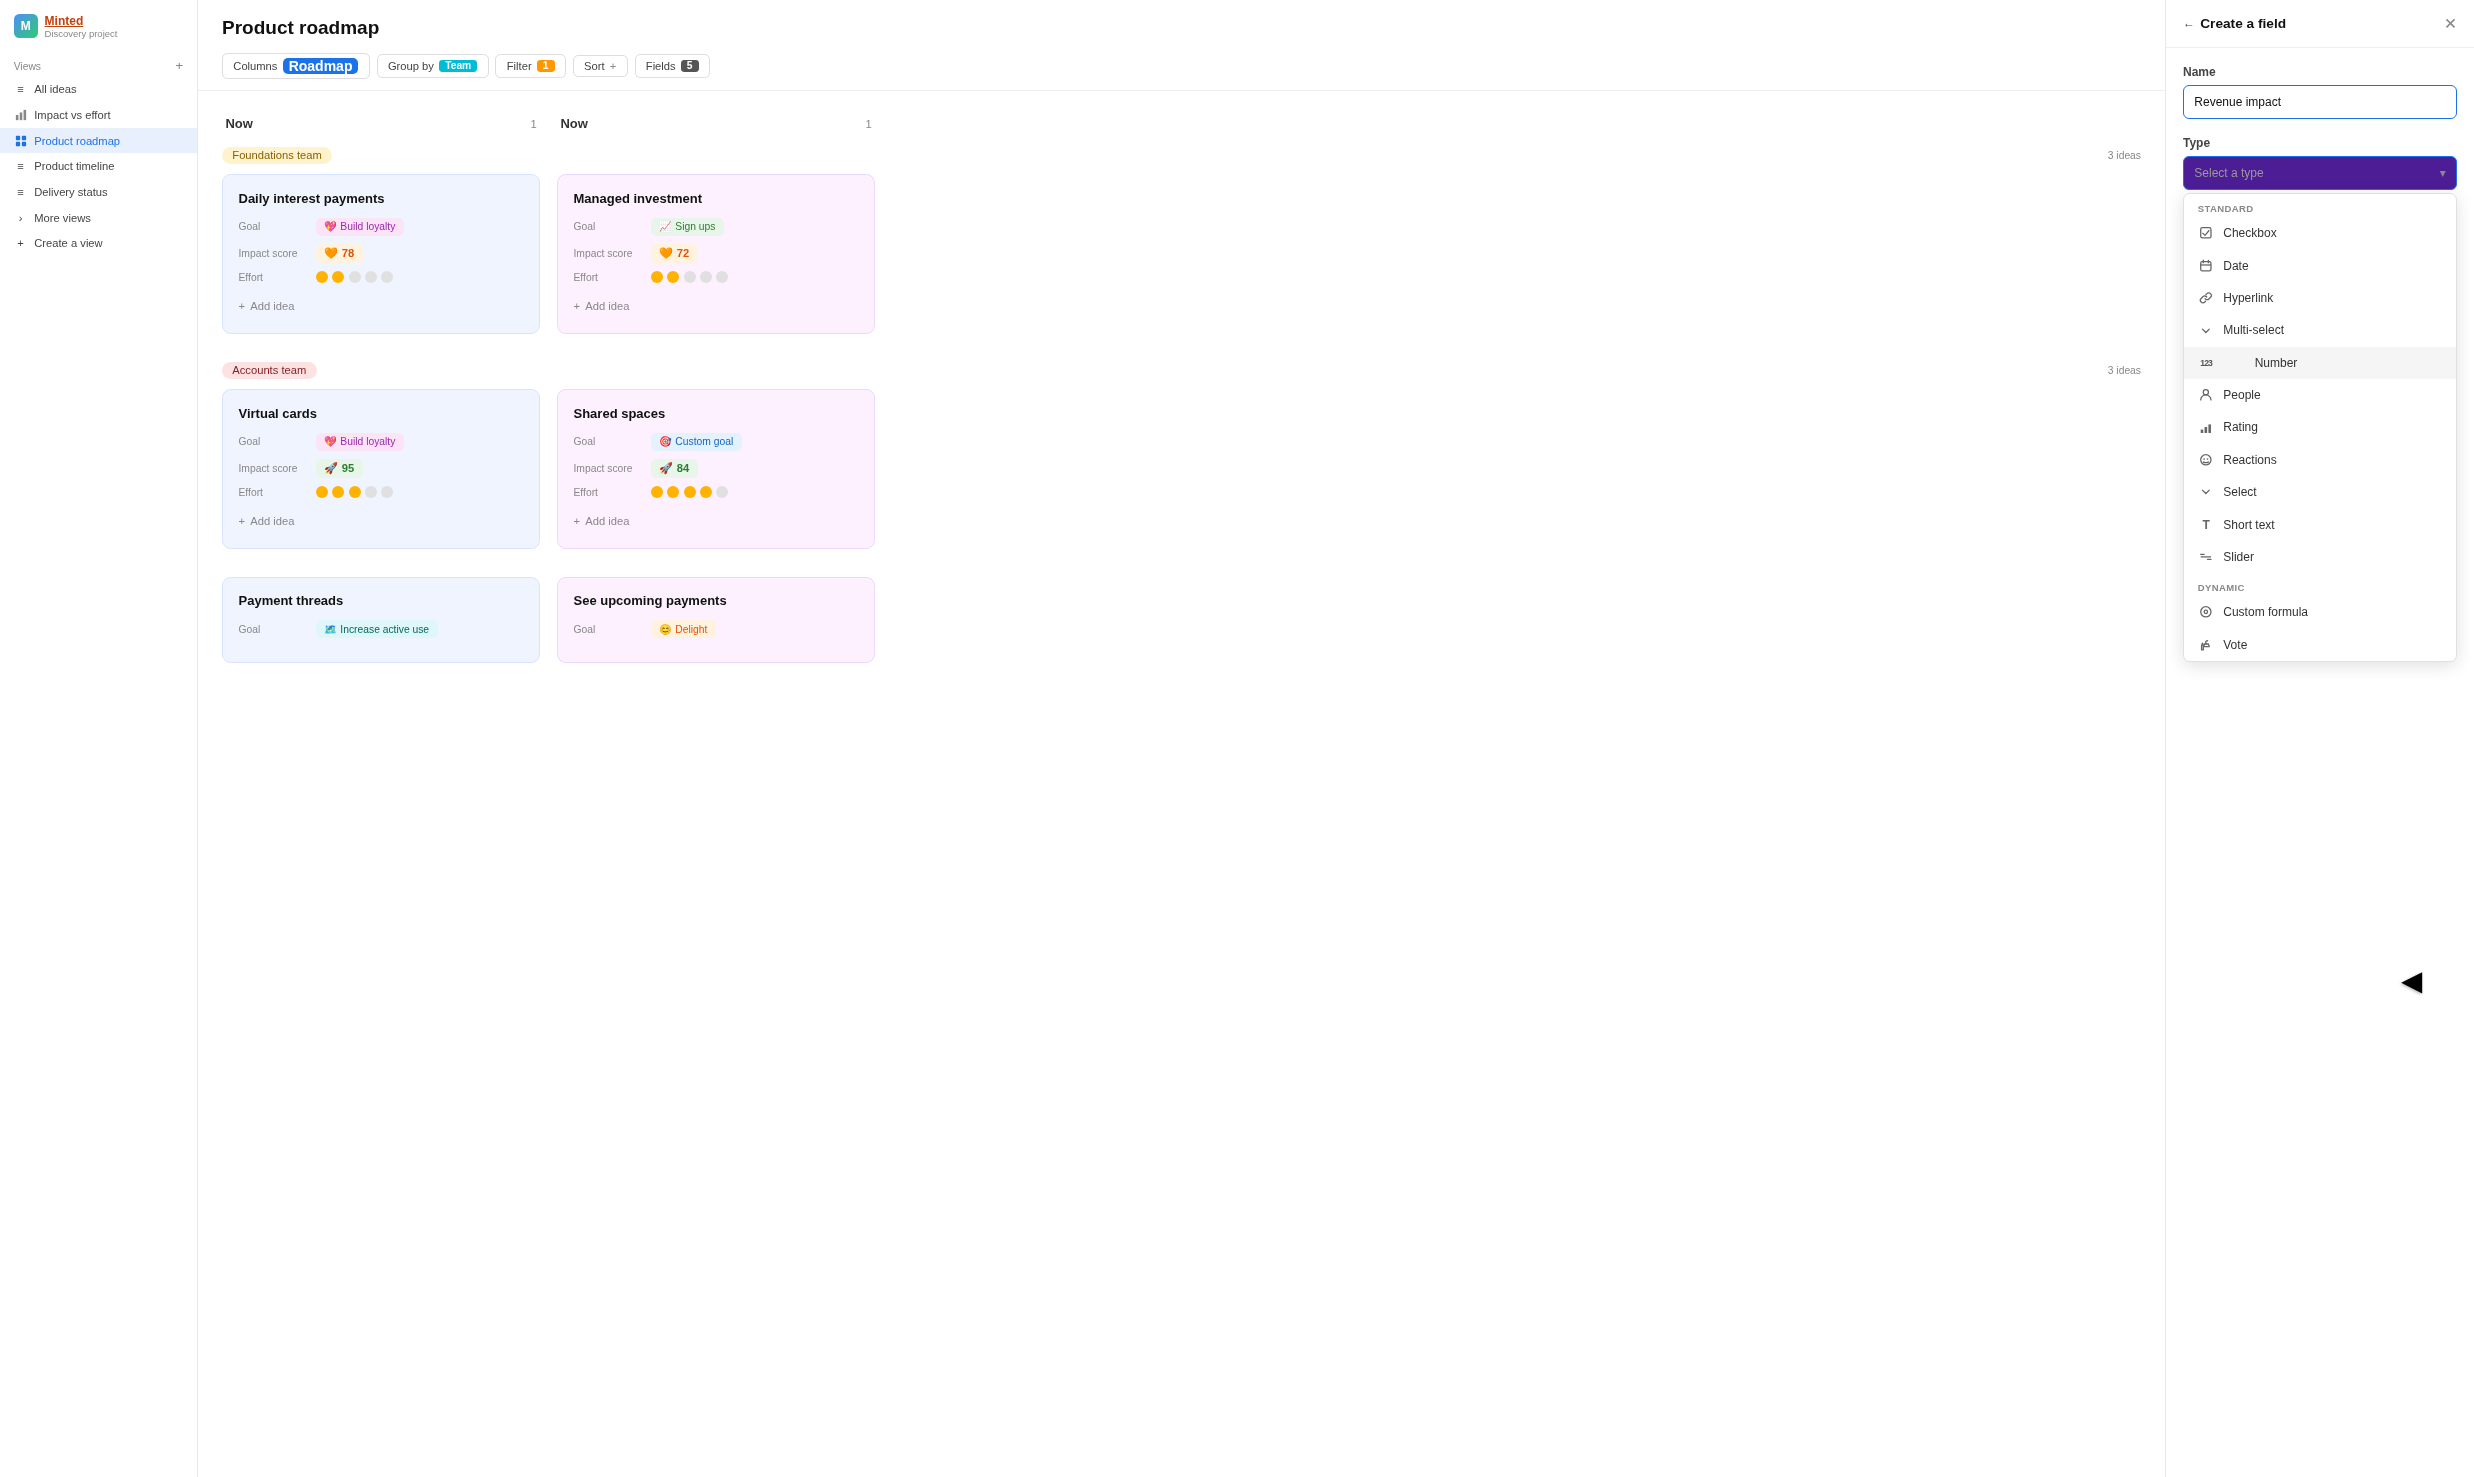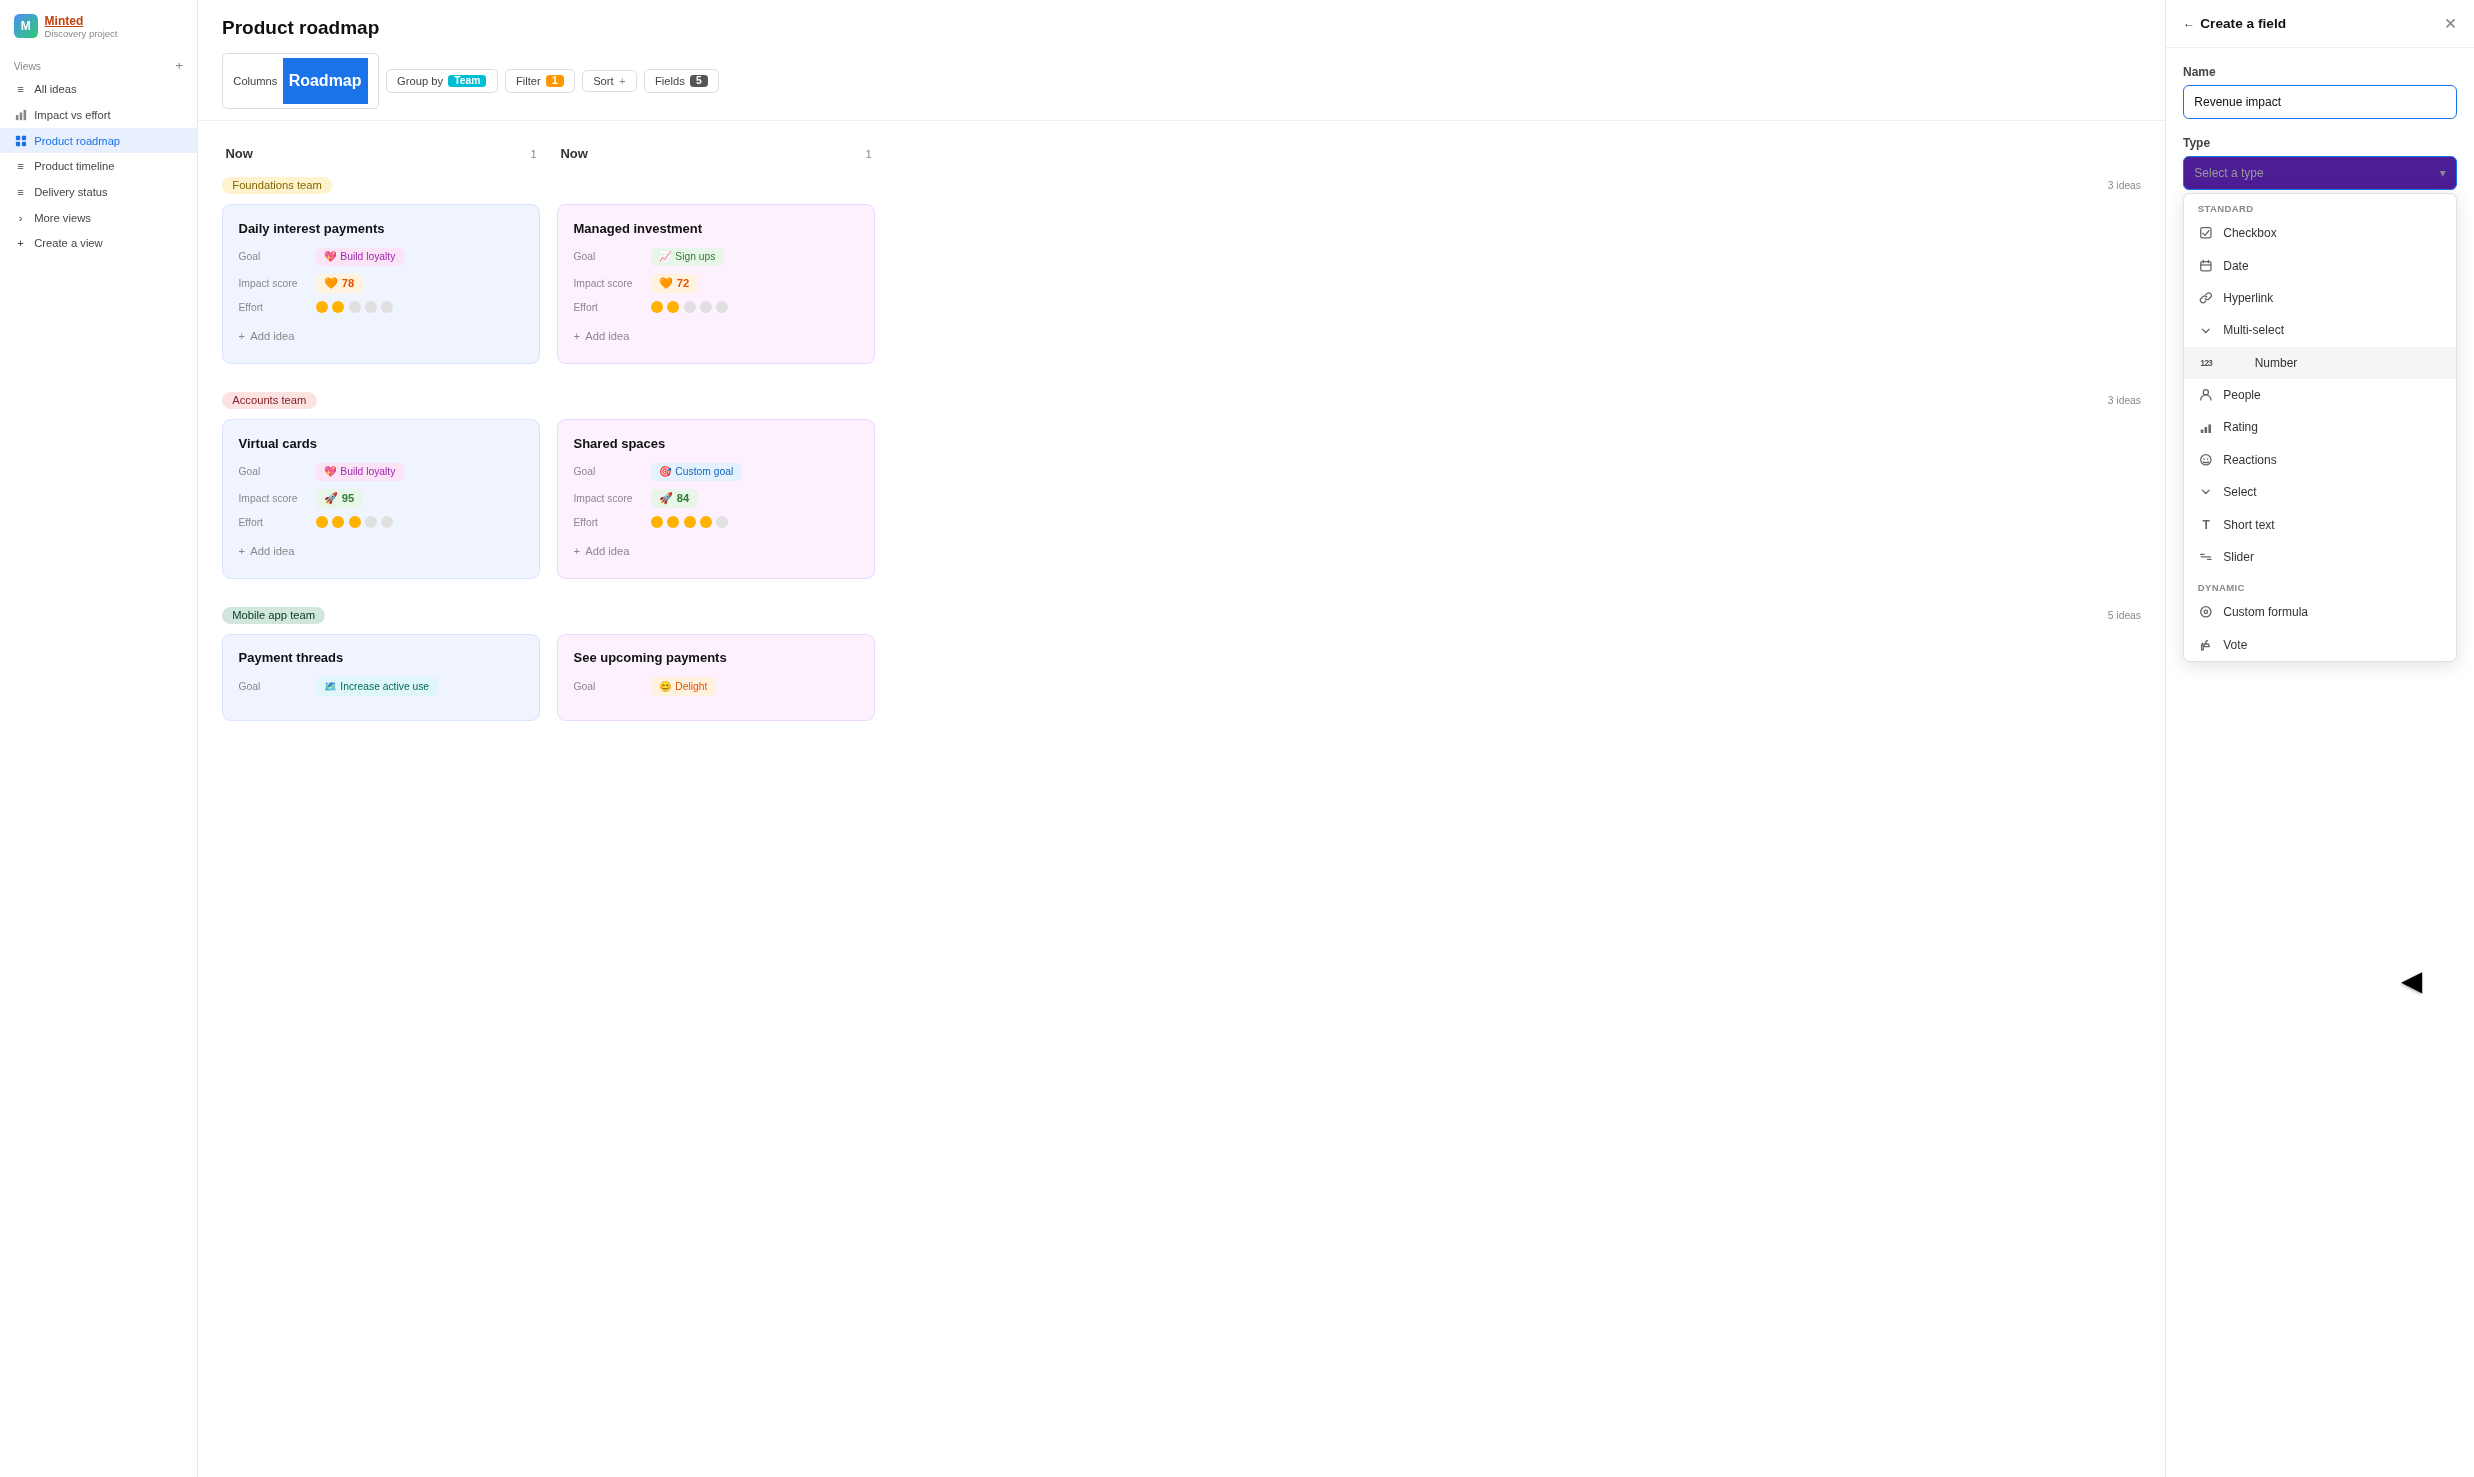--- a/index.html
+++ b/index.html
@@ -19,21 +19,21 @@
     .sidebar-item { display: flex; align-items: center; gap: 6.9px; padding: 6px 13.7px; cursor: pointer; color: #444; font-size: 11.2px; border-radius: 0; }
     .sidebar-item.active { background: #e8f0fe; color: #1a73e8; font-weight: 500; }
     .sidebar-item .item-icon { width: 13.7px; height: 13.7px; display: flex; align-items: center; justify-content: center; flex-shrink: 0; }
 
     
     .main { flex: 1; display: flex; flex-direction: column; overflow: hidden; background: #fff; }
     .main-header { padding: 17px 24px 0; border-bottom: 0.9px solid #eee; }
     .page-title { font-size: 19px; font-weight: 700; color: #111; margin-bottom: 13.7px; }
     .toolbar { display: flex; align-items: center; gap: 6.9px; padding-bottom: 10.3px; }
     .toolbar-btn { display: flex; align-items: center; gap: 5.2px; padding: 4.3px 10.3px; border: 0.9px solid #ddd; border-radius: 5.2px; background: #fff; cursor: pointer; font-size: 11.2px; color: #444; }
-    .toolbar-tag { background: #1a73e8; color: white; border-radius: 0; padding: 14px 6px; font-size: 16px; font-weight: 600; }
+    .toolbar-tag { background: #1a73e8; color: white; border-radius: 5px; padding: 0 6px; font-size: 14px; font-weight: 600; }
     .toolbar-tag-teal { background: #00bcd4; color: white; border-radius: 3.4px; padding: 0.9px 6px; font-size: 10.3px; font-weight: 600; }
     .toolbar-tag-orange { background: #ff9800; color: white; border-radius: 3.4px; padding: 0.9px 6px; font-size: 10.3px; font-weight: 600; }
     .toolbar-tag-gray { background: #555; color: white; border-radius: 3.4px; padding: 0.9px 6px; font-size: 10.3px; font-weight: 600; }
 
     .board-area { flex: 1; overflow-y: auto; overflow-x: auto; padding: 17px 24px; }
 
     .board-row { margin-bottom: 27.5px; }
     .team-header { display: flex; align-items: center; justify-content: space-between; margin-bottom: 10.3px; }
     .team-badge { padding: 2.6px 10.3px; border-radius: 10.3px; font-size: 11.2px; font-weight: 500; }
     .team-badge.foundations { background: #fff3cd; color: #856404; }
@@ -310,24 +310,20 @@
             </div>
             <div class="add-idea-btn">
               <span>+</span>
               <span>Add idea</span>
             </div>
           </div>
         </div>
       </div>
 
       <div class="board-row">
-        <div class="team-header">
-          <span class="team-badge mobile">Mobile app team</span>
-          <span class="team-ideas-count">5 ideas</span>
-        </div>
         <div class="cards-row">
 
           <div class="card left-col">
             <div class="card-title">Payment threads</div>
             <div class="card-field">
               <span class="card-field-label">Goal</span>
               <span class="goal-tag active">🗺️ Increase active use</span>
             </div>
           </div>
 

